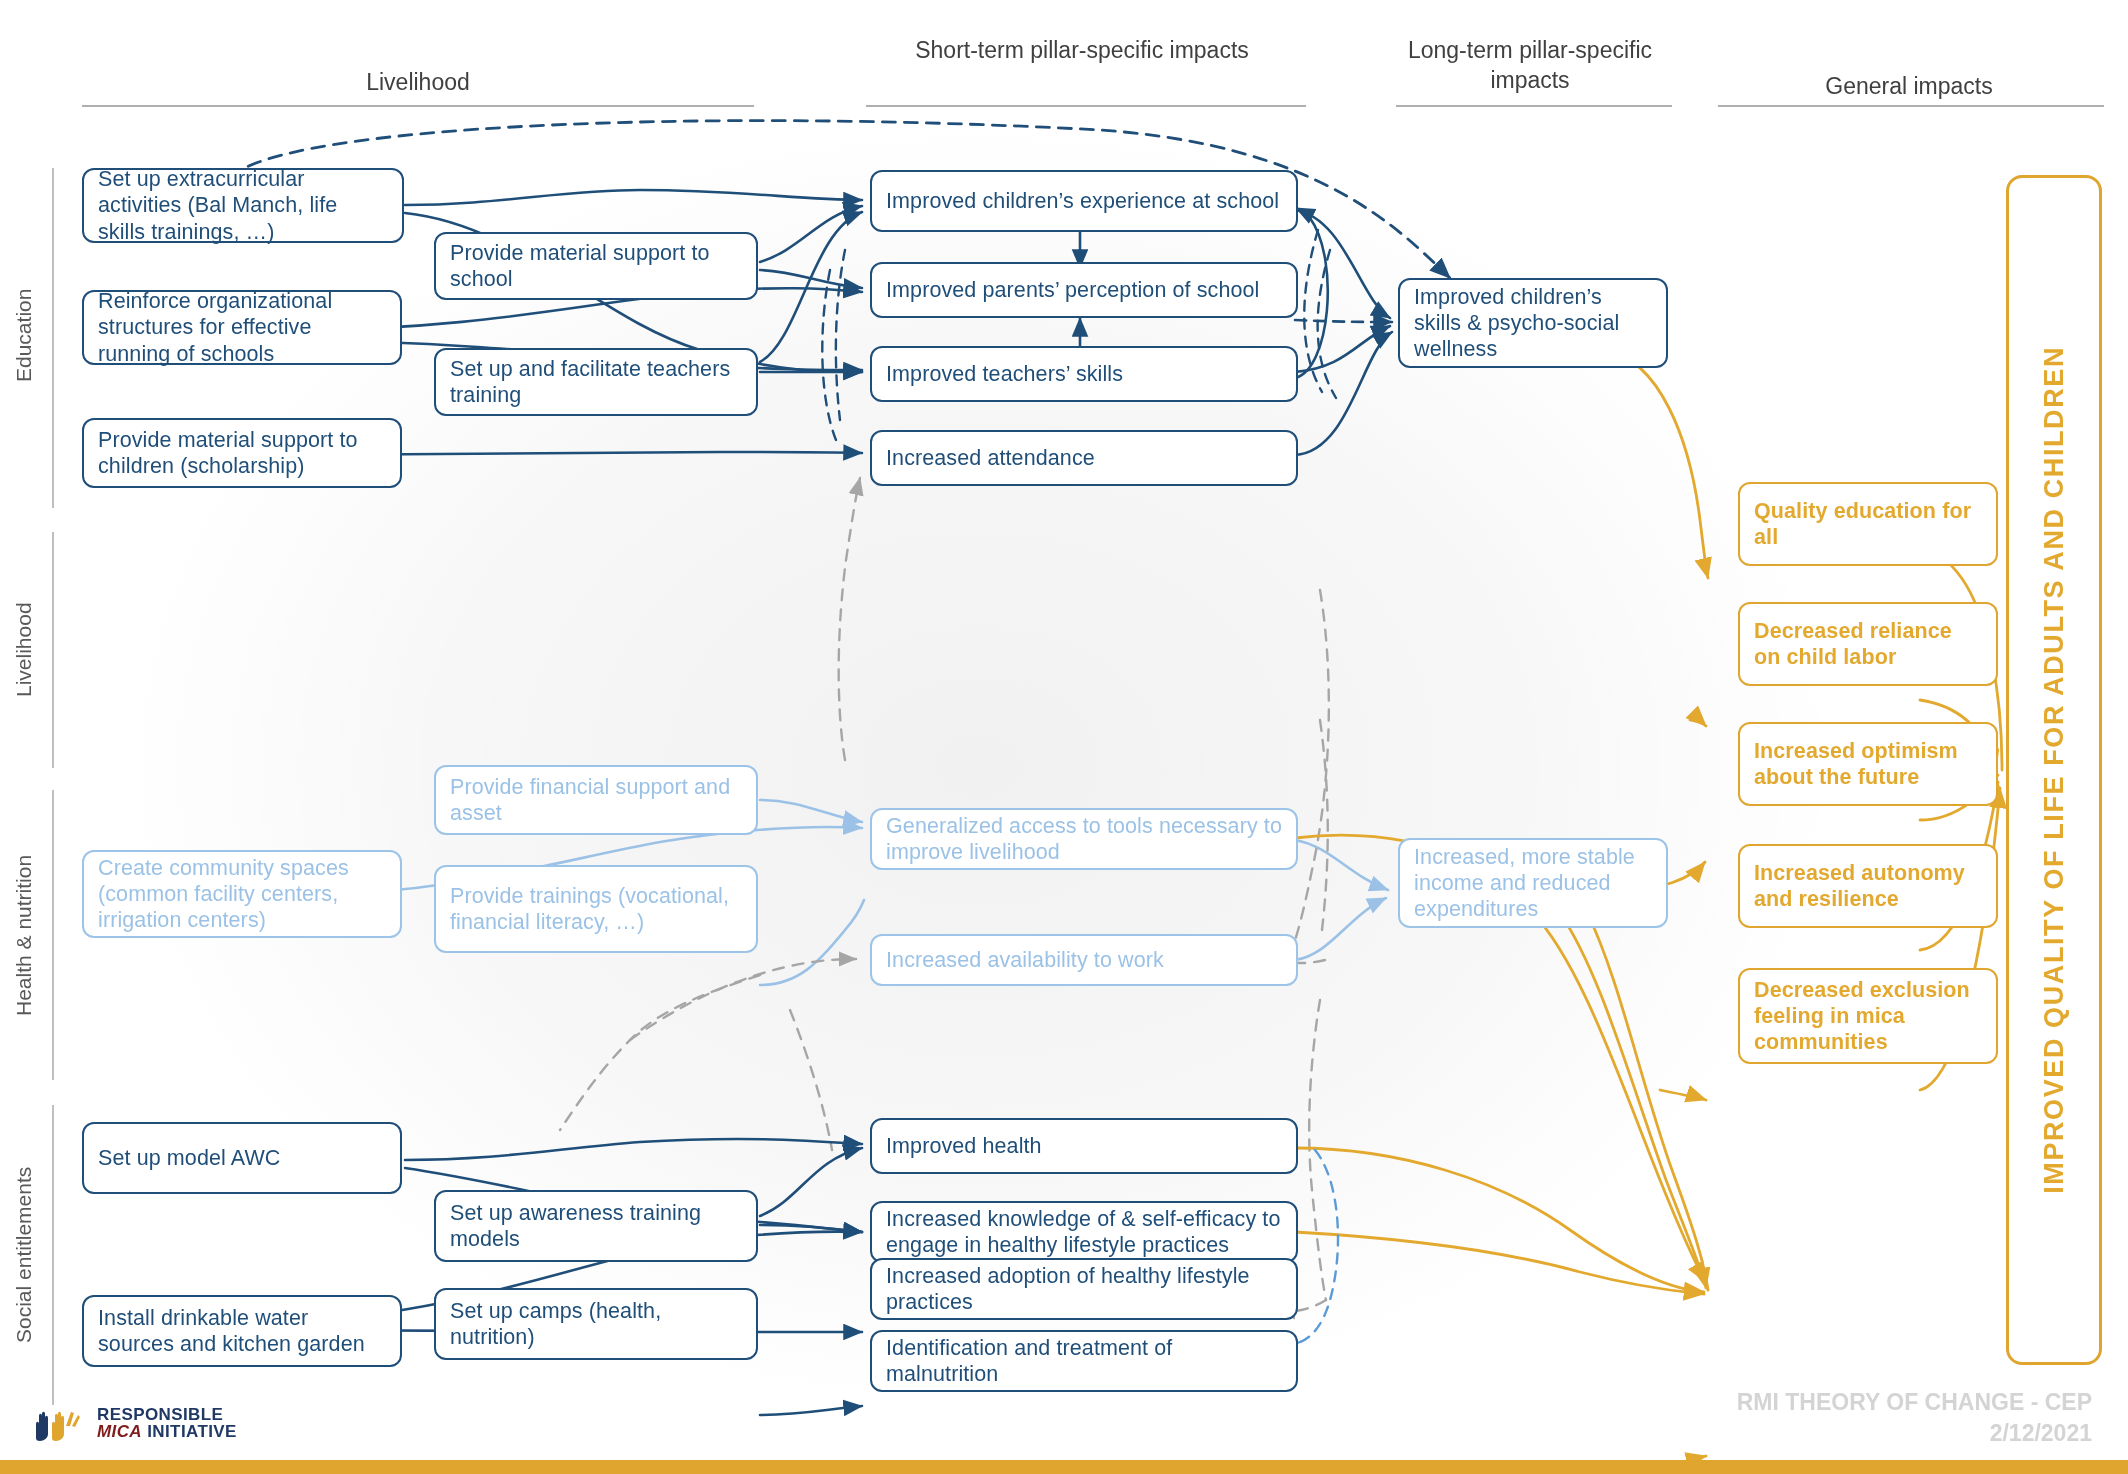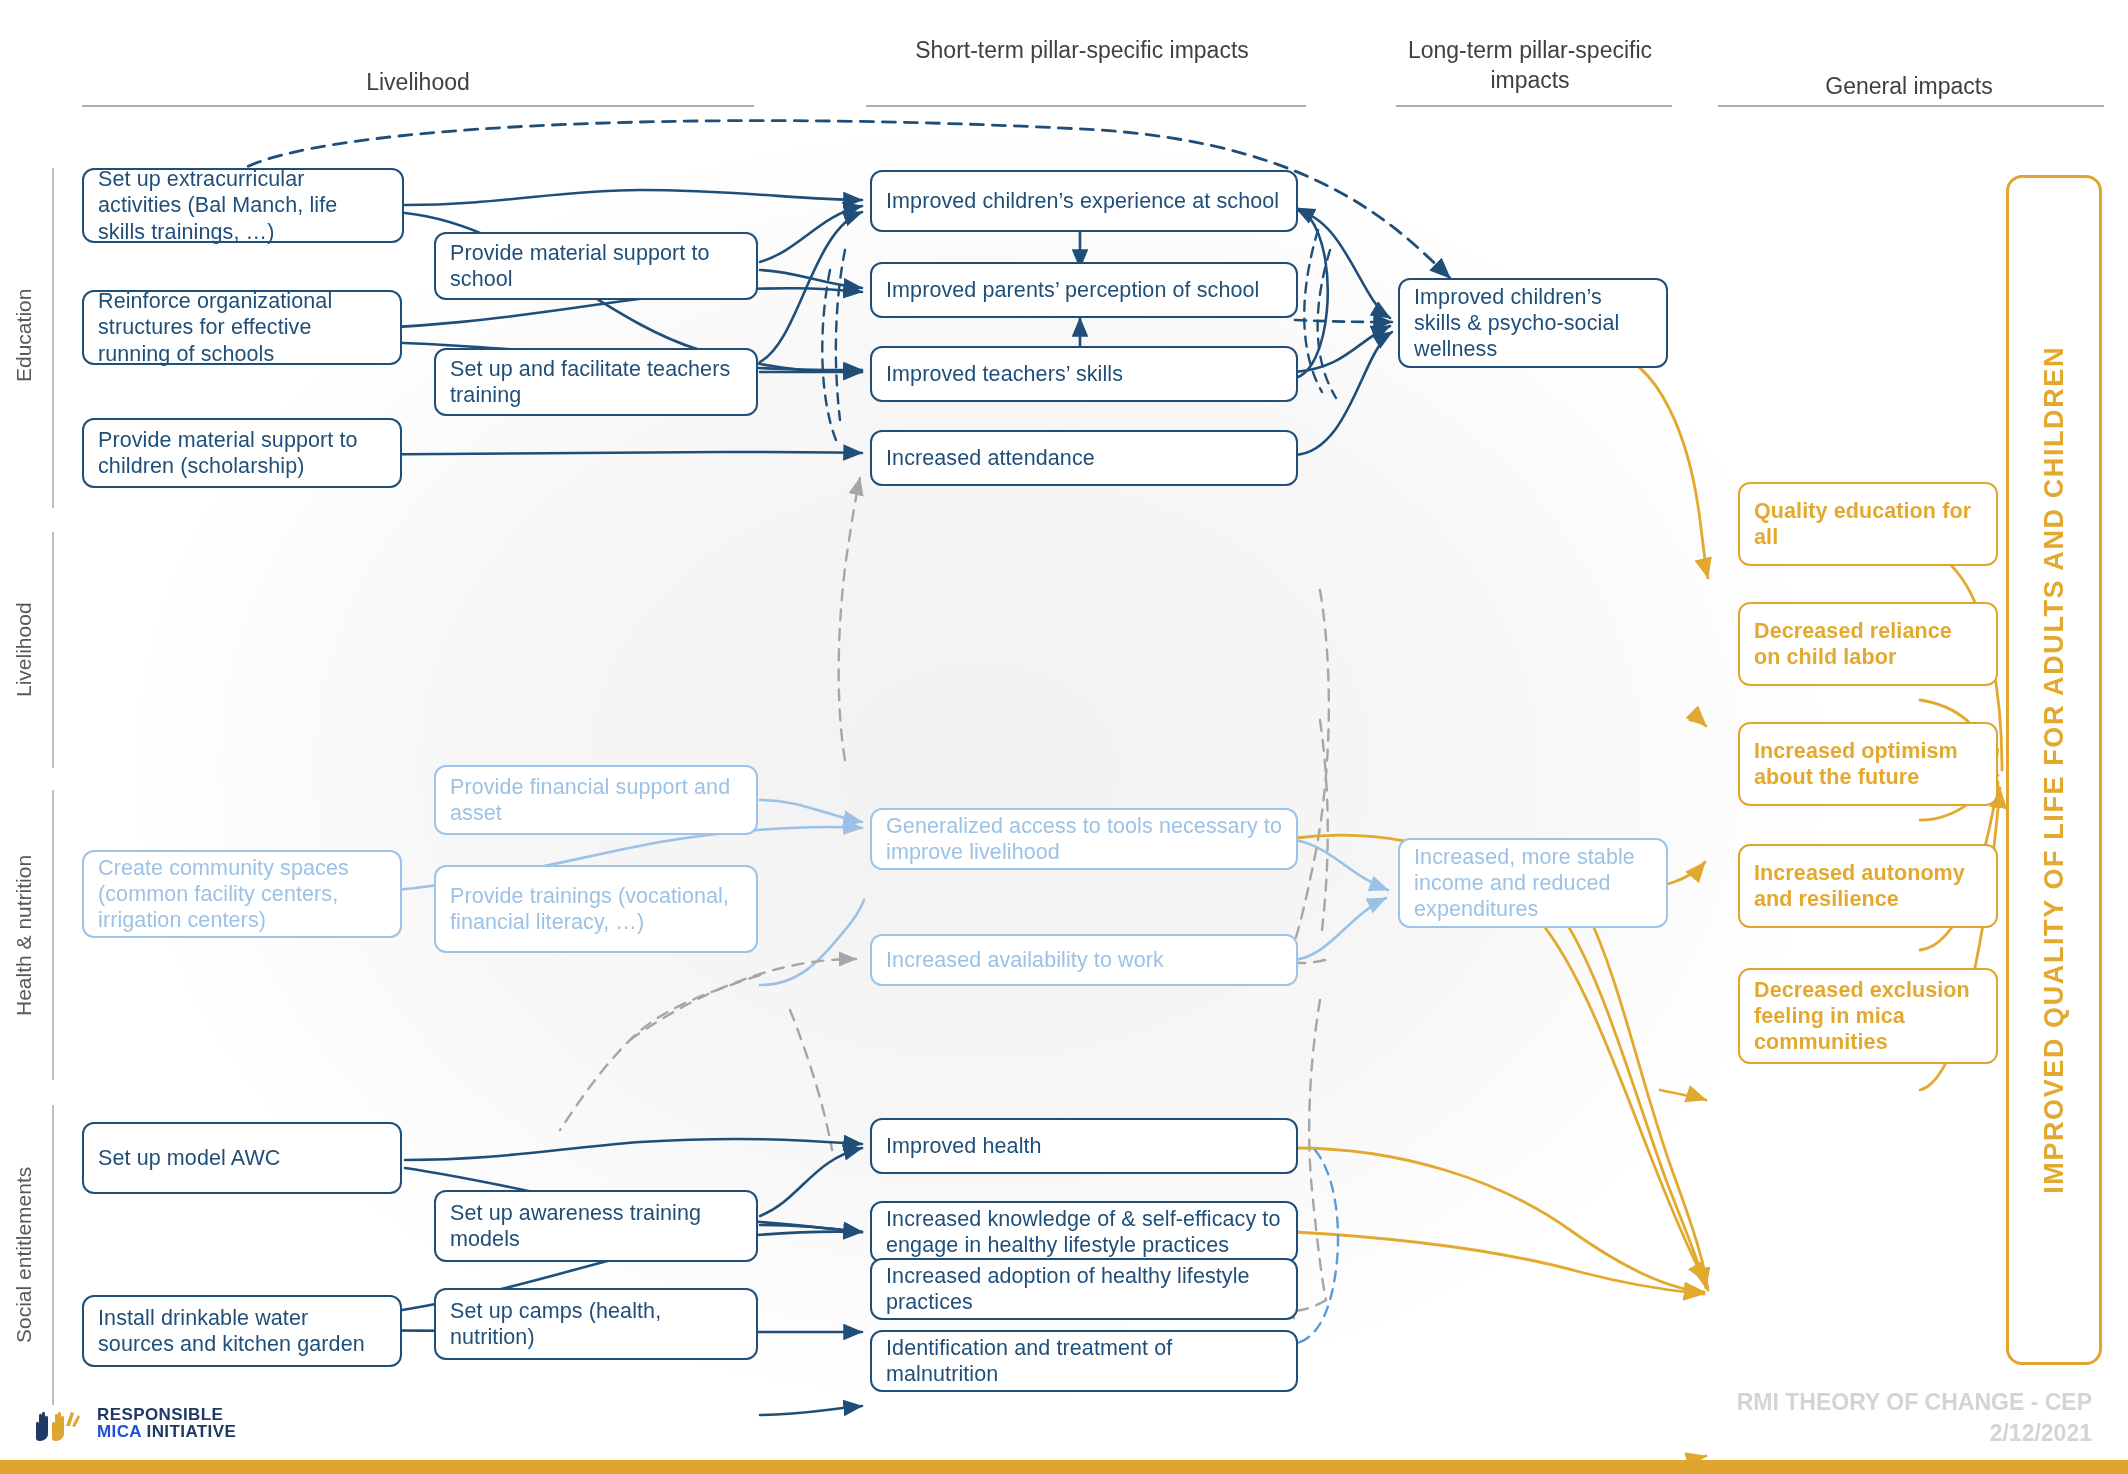--- a/index.html
+++ b/index.html
@@ -59,21 +59,21 @@
   #footer-bar{position:absolute;left:0;bottom:0;width:2128px;height:14px;background:#E0A52E;}
   #footer-meta{
     position:absolute;right:36px;bottom:26px;text-align:right;
     color:#D4D4D4;font-weight:bold;font-size:23px;line-height:1.32;
   }
   #logo{position:absolute;left:30px;bottom:32px;display:flex;align-items:center;gap:7px;}
   #logo-mark{width:60px;height:38px;flex:0 0 auto;}
   #logo-words{display:flex;flex-direction:column;line-height:1.0;}
   .logo-l1{font-size:17px;font-weight:bold;color:#1F3864;letter-spacing:0.4px;}
   .logo-l2{font-size:17px;font-weight:bold;letter-spacing:0.4px;}
-  .logo-mica{color:#1d4ed8;}
+  .logo-mica{color:#7f1d1d;font-style:italic;}
   .logo-init{color:#1F3864;}
 </style>
 </head>
 <body>
 
 <div id="slide">
   <div id="canvas-bg"></div>
 
   <svg id="svg-layer" viewBox="0 0 2128 1474">
     <defs>

